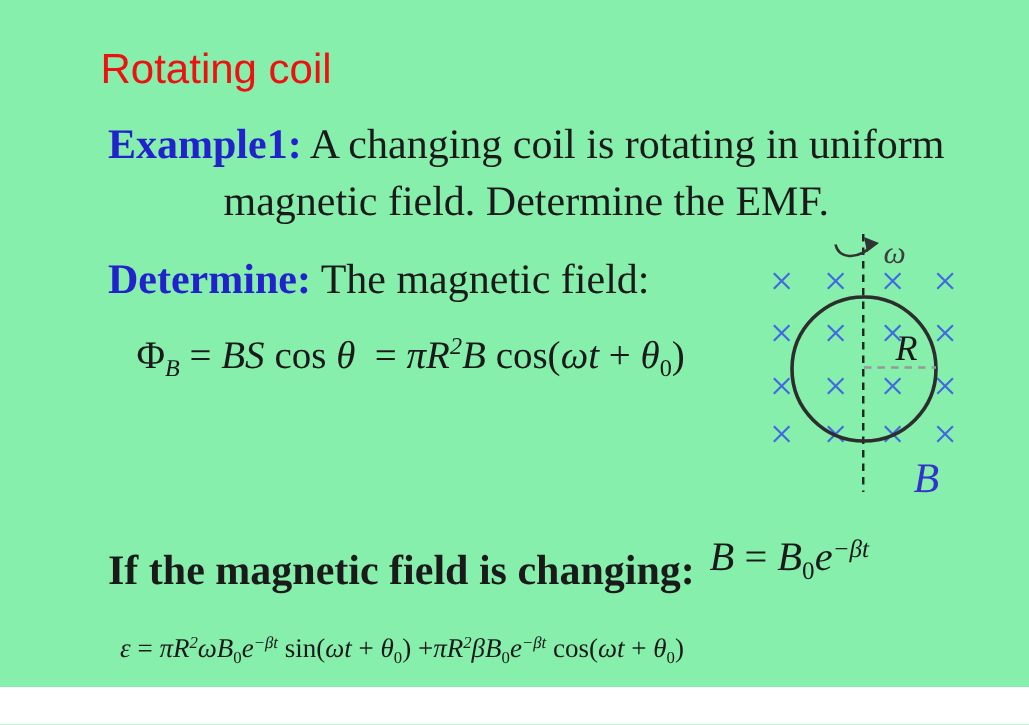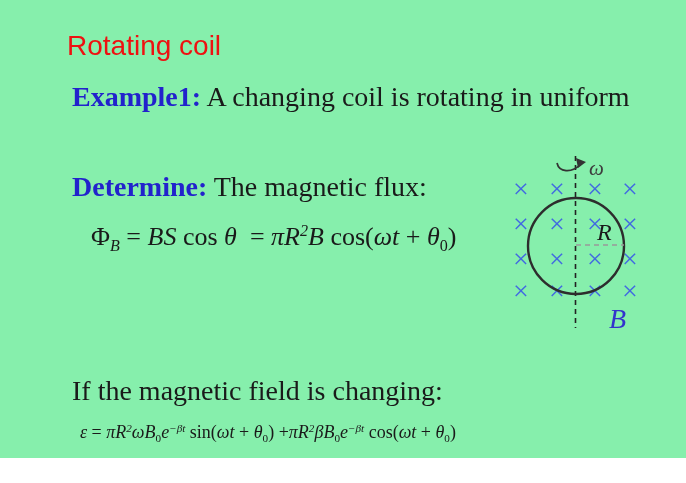--- a/index.html
+++ b/index.html
@@ -21,21 +21,21 @@
     line-height: 1.1;
     color: var(--title-red, #ee1111);
   }
   .para {
     font-size: 28px;
     line-height: 38px;
     white-space: pre;
   }
   .example { left: 72px; top: 78px; }
   .solution { left: 72px; top: 168px; }
-  .changing { left: 72px; top: 372px; }
+  .changing { left: 72px; top: 362px; font-weight: bold; }
   .blue { color: var(--accent-blue, #2222cc); font-weight: bold; }
   .formula {
     white-space: pre;
     font-family: "Liberation Serif", serif;
   }
   .flux  { left: 91px;  top: 222px; font-size: 26px; }
   .bfield{ left: 473px; top: 356px; font-size: 27px; }
   .emf   { left: 80px;  top: 422px; font-size: 18px; }
   .fm-n   { font-style: normal; }
   .fm-i   { font-style: italic; }
@@ -59,23 +59,23 @@
   .rlabel { font-family: "Liberation Serif", serif; font-style: italic; font-size: 24px; fill: #1a1a1a; }
   .blabel { font-family: "Liberation Serif", serif; font-style: italic; font-size: 28px; fill: var(--field-blue, #3333cc); }
 </style>
 </head>
 <body>
 
 <div class="slide">
 
   <div class="abs title">Rotating coil</div>
 
-  <div class="abs para example"><span class="blue">Example1:</span><span> A changing coil is rotating in uniform</span><br></div>
+  <div class="abs para example"><span class="blue">Example1:</span><span> A changing coil is rotating in uniform</span><br><span>magnetic field. Determine the EMF.</span></div>
 
-  <div class="abs para solution"><span class="blue">Determine:</span><span> The magnetic flux:</span></div>
+  <div class="abs para solution"><span class="blue">Determine:</span><span> The magnetic field:</span></div>
 
   <div class="abs formula flux"><span class="fm-n">Φ</span><span class="fm-sub">B</span><span class="fm-n"> = </span><span class="fm-i">BS</span><span class="fm-n"> cos </span><span class="fm-i">θ</span><span class="fm-n">  = </span><span class="fm-i">π</span><span class="fm-i">R</span><span class="fm-sup">2</span><span class="fm-i">B</span><span class="fm-n"> cos(</span><span class="fm-i">ωt</span><span class="fm-n"> + </span><span class="fm-i">θ</span><span class="fm-subn">0</span><span class="fm-n">)</span></div>
 
   <svg class="abs diagram" width="188" height="188" viewBox="0 0 188 188" xmlns="http://www.w3.org/2000/svg">
       <text x="132" y="140" class="cross">×</text>
       <text x="97" y="140" class="cross">×</text>
       <text x="59" y="140" class="cross">×</text>
       <text x="23" y="140" class="cross">×</text>
       <text x="132" y="108" class="cross">×</text>
       <text x="97" y="108" class="cross">×</text>
@@ -94,16 +94,17 @@
     <line class="radius-line" x1="78" y1="95" x2="126" y2="95"></line>
     <path class="rot-arrow" d="M 59,13 C 61,22 73,24 83,14"></path>
     <polygon class="rot-head" points="78,8 88,12 80,18"></polygon>
     <text class="omega" x="91" y="25">ω</text>
     <text class="rlabel" x="99" y="90">R</text>
     <text class="blabel" x="111" y="178">B</text>
   </svg>
 
   <div class="abs para changing"><span>If the magnetic field is changing:</span></div>
 
+  <div class="abs formula bfield"><span class="fm-i">B</span><span class="fm-n"> = </span><span class="fm-i">B</span><span class="fm-subn">0</span><span class="fm-i">e</span><span class="fm-sup">−βt</span></div>
 
   <div class="abs formula emf"><span class="fm-i">ε</span><span class="fm-n"> = </span><span class="fm-i">π</span><span class="fm-i">R</span><span class="fm-sup">2</span><span class="fm-i">ω</span><span class="fm-i">B</span><span class="fm-subn">0</span><span class="fm-i">e</span><span class="fm-sup">−βt</span><span class="fm-n"> sin(</span><span class="fm-i">ωt</span><span class="fm-n"> + </span><span class="fm-i">θ</span><span class="fm-subn">0</span><span class="fm-n">) </span><span class="fm-n">+</span><span class="fm-i">π</span><span class="fm-i">R</span><span class="fm-sup">2</span><span class="fm-i">β</span><span class="fm-i">B</span><span class="fm-subn">0</span><span class="fm-i">e</span><span class="fm-sup">−βt</span><span class="fm-n"> cos(</span><span class="fm-i">ωt</span><span class="fm-n"> + </span><span class="fm-i">θ</span><span class="fm-subn">0</span><span class="fm-n">)</span></div>
 
 </div>
 
 </body></html>

